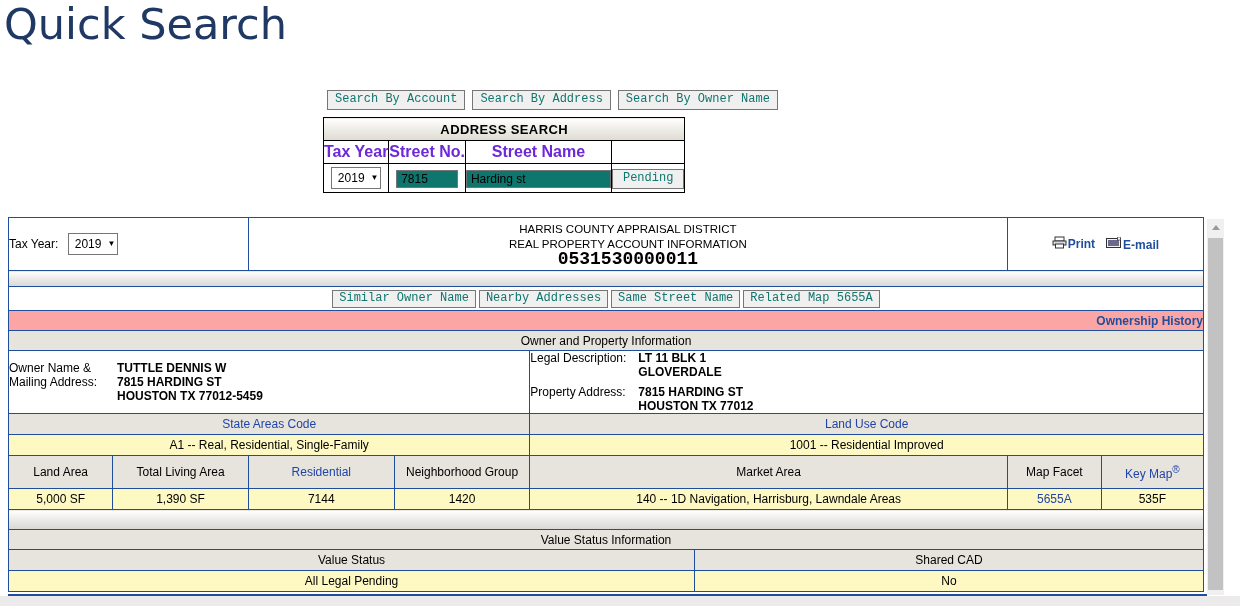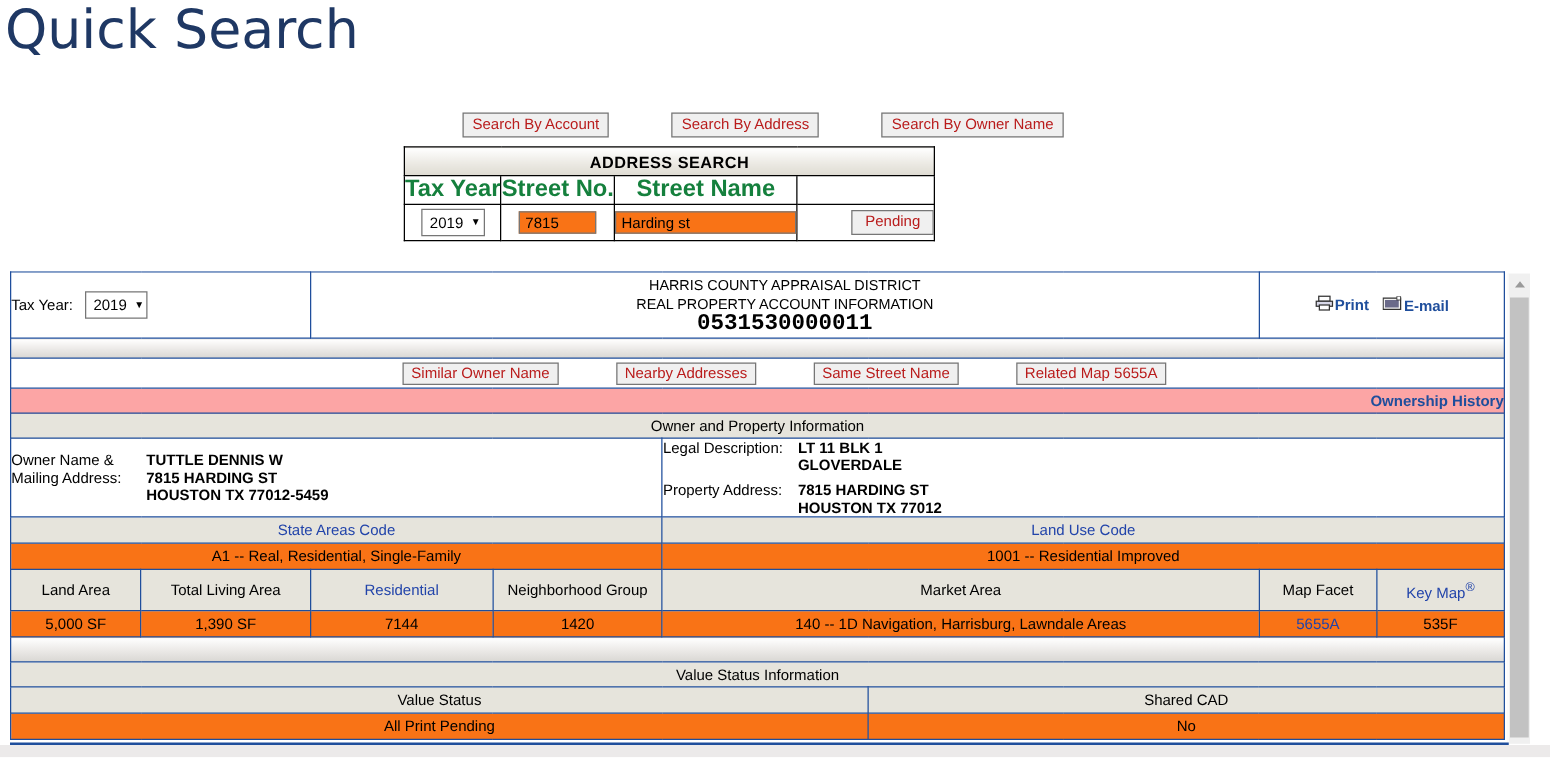--- a/index.html
+++ b/index.html
@@ -32,31 +32,30 @@
 
   
   .mode-buttons {
     position: absolute;
     left: 327px;
     top: 90px;
     display: flex;
     gap: 7px;
   }
   .btn {
-    font-family: Liberation Sans, sans-serif;
+    font-family: Liberation Mono, monospace;
     font-size: 12px;
-    color: #b91c1c;
+    color: #0f766e;
     background: #f0f0f0;
     border: 1px solid #767676;
     border-radius: 0;
     padding: 2px 7px 3px 7px;
     line-height: 13px;
     cursor: pointer;
     white-space: nowrap;
-    margin-left: 43px;
   }
 
   
   .search-table {
     position: absolute;
     left: 323px;
     top: 117px;
     border-collapse: collapse;
     background: #fff;
     border: 1px solid #000;
@@ -69,25 +68,25 @@
   .search-title {
     background: linear-gradient(180deg, #ffffff 0%, #eceae4 55%, #dedbd2 100%);
     font-size: 13px;
     font-weight: bold;
     text-align: center;
     letter-spacing: 0.4px;
     height: 22px;
     color: #000;
   }
   .search-hdr {
-    font-size: 19px;
+    font-size: 16px;
     font-weight: bold;
     text-align: center;
     height: 22px;
-    color: #15803d;
+    color: #6d28d9;
     background: #fff;
     padding: 0 8px;
   }
   .search-cell {
     height: 28px;
     text-align: center;
     background: #fff;
     padding: 0 6px;
   }
   .sel {
@@ -102,21 +101,21 @@
     align-items: center;
     gap: 6px;
     color: #000;
     cursor: pointer;
   }
   .sel .caret { font-size: 8px; line-height: 8px; }
   .txt {
     font-family: "Liberation Sans", sans-serif;
     font-size: 12px;
     border: 1px solid #767676;
-    background: #f97316;
+    background: #0f766e;
     height: 18px;
     line-height: 18px;
     padding: 0 4px;
     color: #000;
     box-sizing: border-box;
   }
   .txt-no { width: 62px; }
   .txt-name { width: 145px; }
   .btn-search { padding: 2px 10px 3px 10px; }
 
@@ -181,21 +180,21 @@
 
   
   .own-left { height: 62px; vertical-align: top; padding: 10px 0 0 12px; }
   .own-right { height: 62px; vertical-align: top; padding: 10px 0 0 12px; }
   .kv { display: flex; font-size: 12px; line-height: 14px; }
   .kv .k { width: 108px; flex: none; color: #000; }
   .kv .v { font-weight: bold; white-space: pre-line; }
   .kv2 { margin-top: 6px; }
   .hdr2 { background:#E6E4DC; text-align:center; height:20px; }
   .hdr2-tall { background:#E6E4DC; text-align:center; height:32px; line-height:14px; }
-  .val { background:#f97316; text-align:center; height:20px; }
+  .val { background:#fef9c3; text-align:center; height:20px; }
 
   
   #sbar {
     position: absolute;
     left: 1206px;
     top: 219px;
     width: 17px;
     height: 376px;
     background: #f0f0f0;
     border-left: 1px solid #ffffff;
@@ -418,21 +417,21 @@
       </tr>
 
       <tr>
         <td class="hdrband" colspan="9">Value Status Information</td>
       </tr>
       <tr>
         <td class="hdr2" colspan="5">Value Status</td>
         <td class="hdr2" colspan="4">Shared CAD</td>
       </tr>
       <tr>
-        <td class="val" colspan="5">All Print Pending</td>
+        <td class="val" colspan="5">All Legal Pending</td>
         <td class="val" colspan="4">No</td>
       </tr>
     </tbody>
       </table>
   </div>
 
   <div id="sbar">
     <div class="up">
       <span class="arrow-up"></span>
     </div>

